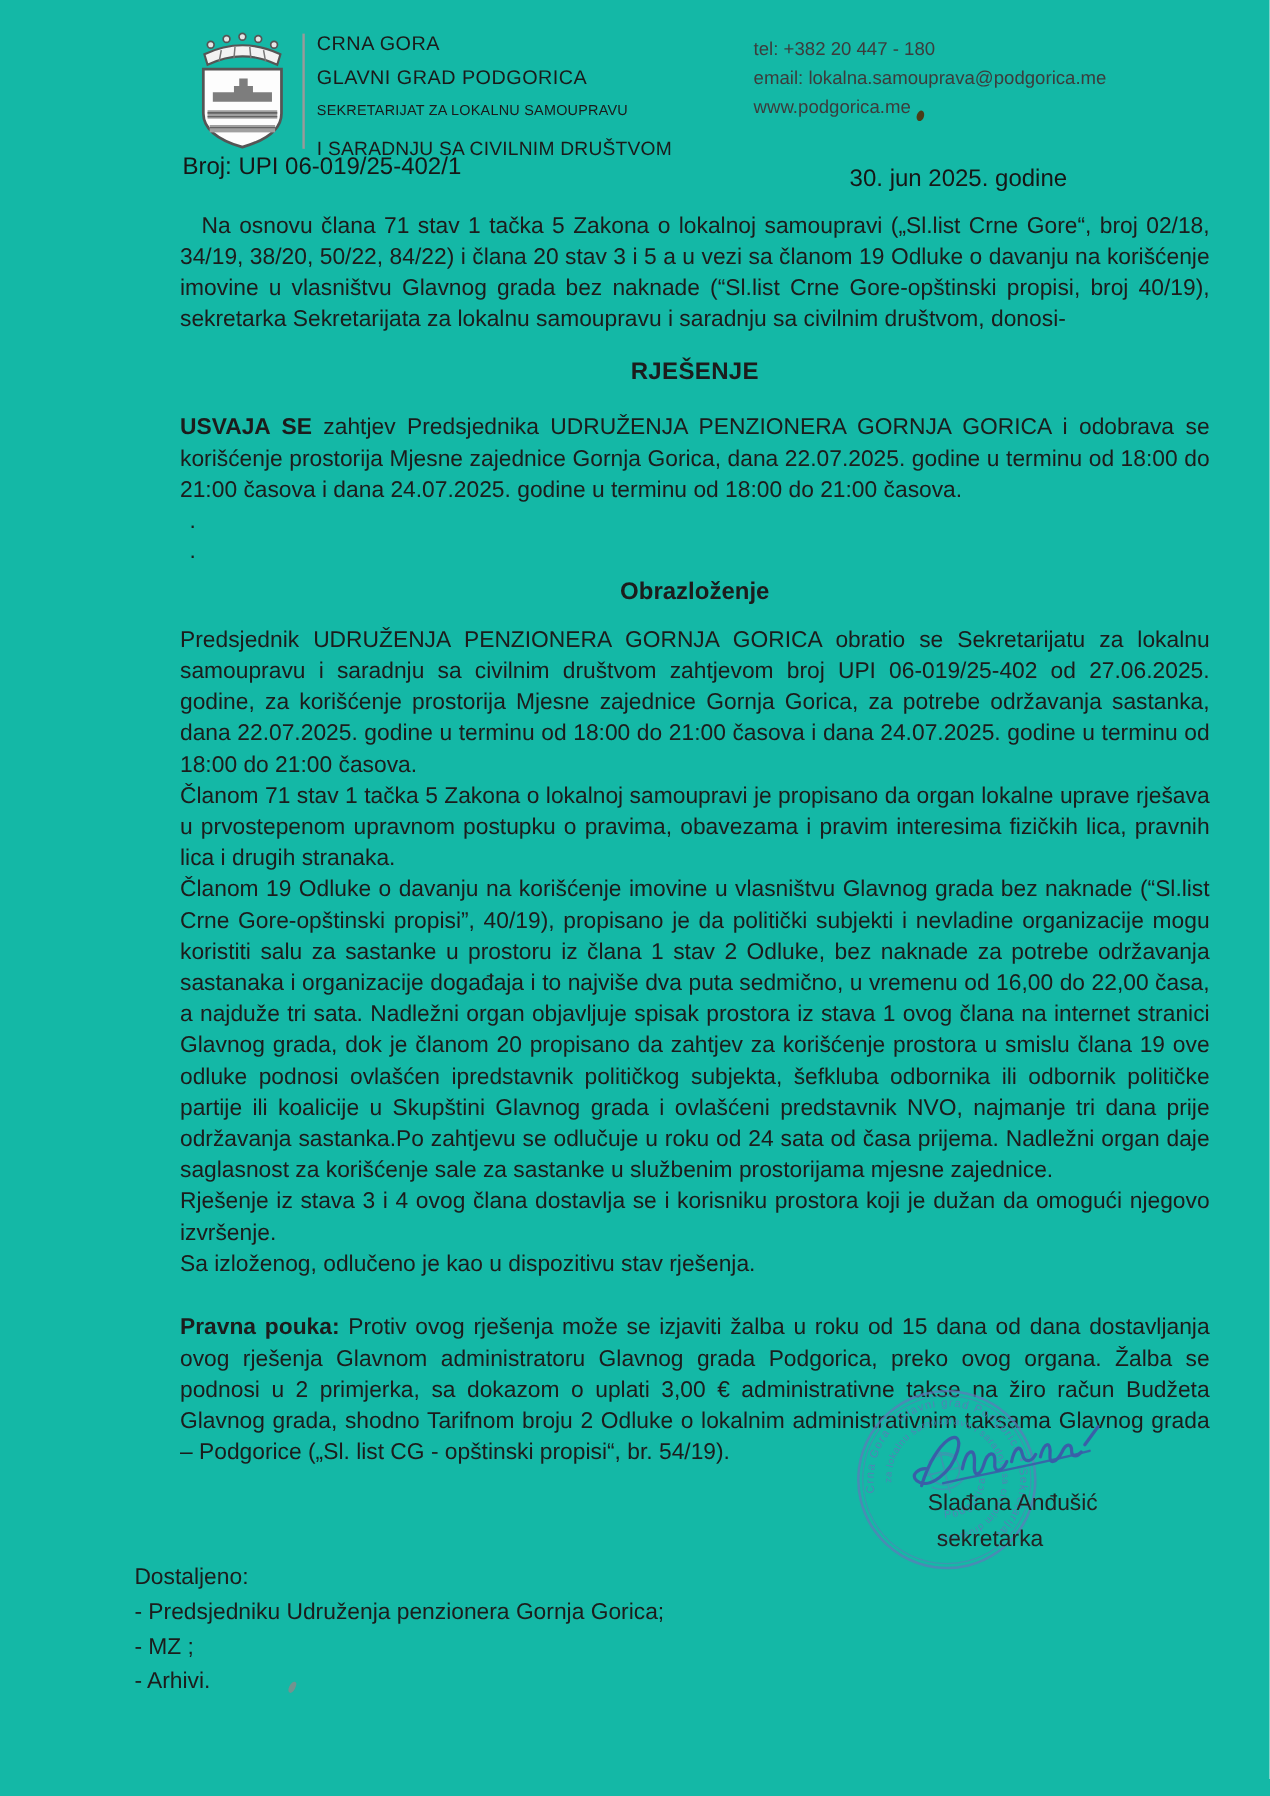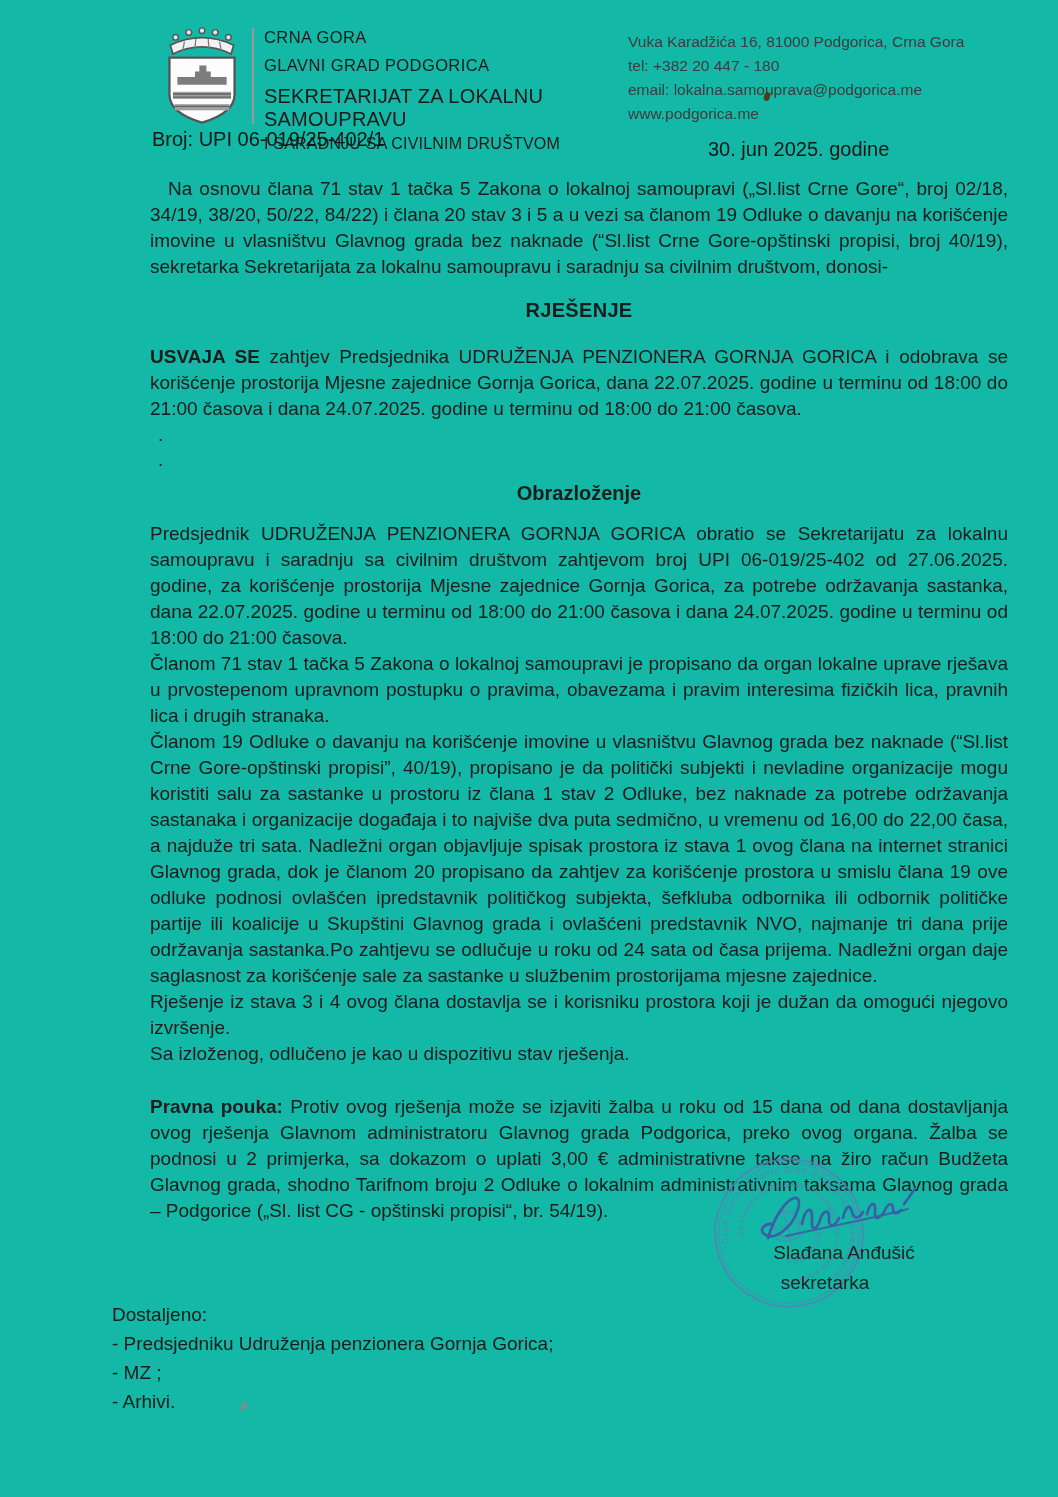--- a/index.html
+++ b/index.html
@@ -11,21 +11,21 @@
     font-family:"Liberation Sans", sans-serif;
     color:#1d1d1d;
     overflow:hidden;
   }
   
   .coat{position:absolute;left:158px;top:24px;width:88px;height:104px;}
   .hdr-divider{position:absolute;left:252px;top:28px;width:2px;height:96px;background:#9a9a9a;}
   .org{position:absolute;left:264px;top:28px;width:360px;color:#1a1a1a;}
   .org-l1{font-size:16.5px;letter-spacing:.4px;margin-bottom:9px;}
   .org-l2{font-size:16.5px;letter-spacing:.4px;margin-bottom:10px;}
-  .org-l3{font-size:20px;letter-spacing:.2px;margin-bottom:4px;}
+  .org-l3{font-size:12px;letter-spacing:.2px;margin-bottom:17px;}
   .org-l4{font-size:16px;letter-spacing:.2px;}
   .contact{position:absolute;left:628px;top:30px;width:400px;color:#3c3c3c;font-size:15.5px;line-height:24px;}
   .refnum{position:absolute;left:152px;top:128px;font-size:20px;color:#161616;}
   .docdate{position:absolute;left:708px;top:138px;font-size:20px;color:#161616;}
   
   .doc{
     position:absolute;left:150px;top:176px;width:858px;
     font-size:19px;line-height:26px;text-align:justify;color:#1c1c1c;
   }
   .doc p{margin:0;}
@@ -85,21 +85,20 @@
   <div class="hdr-divider"></div>
 
   <div class="org">
     <div class="org-l1">CRNA GORA</div>
     <div class="org-l2">GLAVNI GRAD PODGORICA</div>
     <div class="org-l3">SEKRETARIJAT ZA LOKALNU SAMOUPRAVU</div>
     <div class="org-l4">I SARADNJU SA CIVILNIM DRUŠTVOM</div>
   </div>
 
   <div class="contact">
-    <div>Vuka Karadžića 16, 81000 Podgorica, Crna Gora</div>
     <div>tel: +382 20 447 - 180</div>
     <div>email: lokalna.samouprava@podgorica.me</div>
     <div>www.podgorica.me</div>
   </div>
 
   <div class="refnum">Broj: UPI 06-019/25-402/1</div>
   <div class="docdate">30. jun 2025. godine</div>
 
   <div class="speck1"></div>
 

